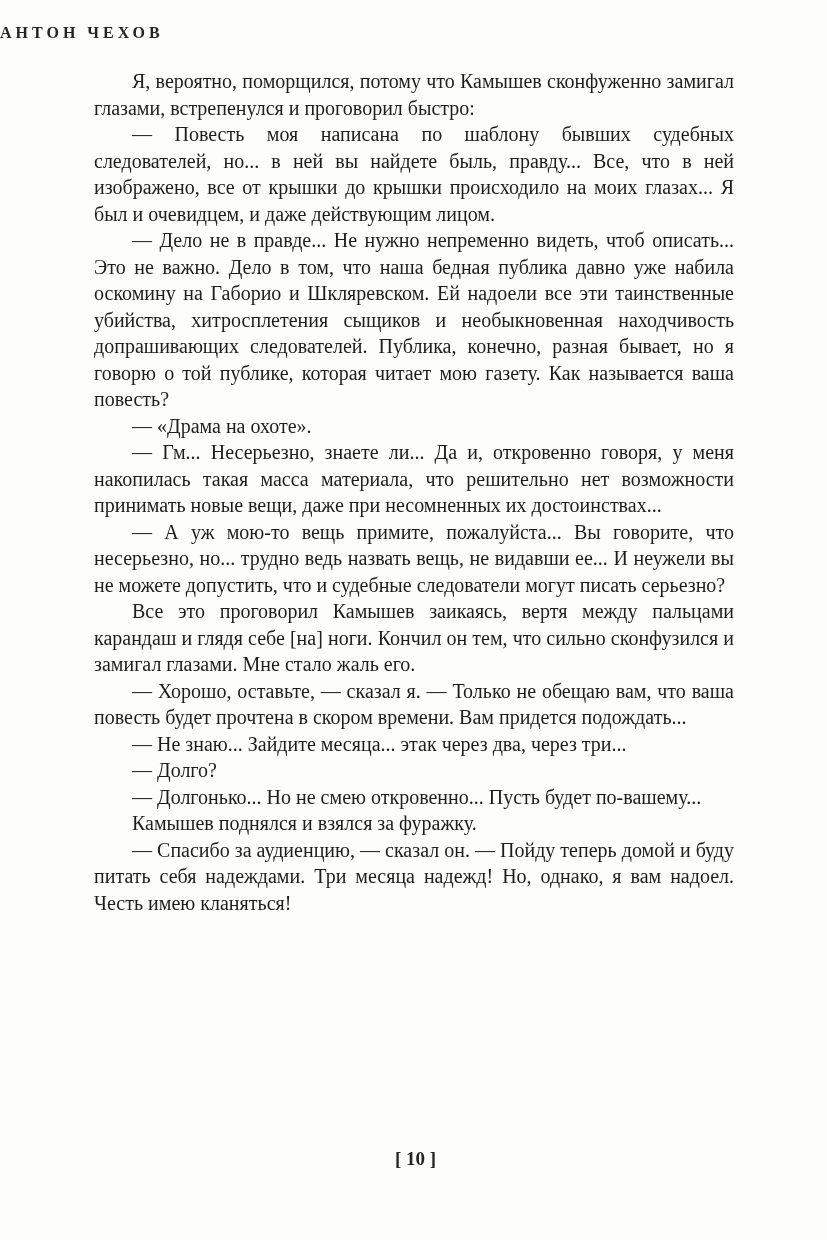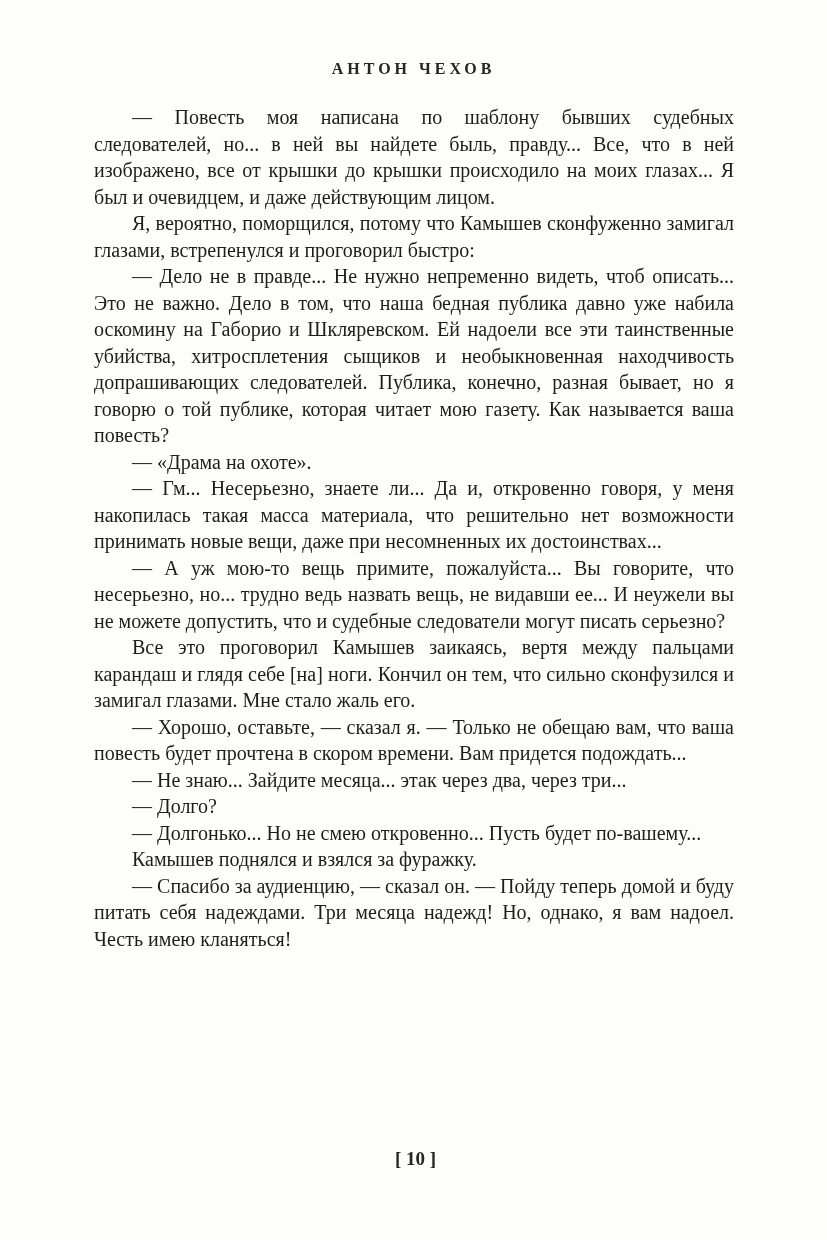--- a/index.html
+++ b/index.html
@@ -15,22 +15,22 @@
     .page {
       position: relative;
       width: 827px;
       height: 1240px;
       background: #fdfdfc;
       color: #1d1d1b;
       box-sizing: border-box;
       overflow: hidden;
     }
     .running-head {
-      padding-top: 60px;
-      text-align: center;
+      padding-top: 24px;
+      text-align: left;
       font-size: 16px;
       font-weight: 700;
       letter-spacing: 4px;
       color: #242422;
     }
     .text-block {
       margin: 26px 93px 0 94px;
       font-size: 20px;
       line-height: 26.5px;
       text-align: justify;
@@ -52,22 +52,22 @@
     }
   </style>
 </head>
 <body>
 
 <div class="page">
 
   <div class="running-head">АНТОН ЧЕХОВ</div>
 
   <div class="text-block">
+    <p>Я, вероятно, поморщился, потому что Камышев сконфуженно замигал глазами, встрепенулся и проговорил быстро:</p>
     <p>— Повесть моя написана по шаблону бывших судебных следователей, но... в ней вы найдете быль, правду... Все, что в ней изображено, все от крышки до крышки происходило на моих глазах... Я был и очевидцем, и даже действующим лицом.</p>
-    <p>Я, вероятно, поморщился, потому что Камышев сконфуженно замигал глазами, встрепенулся и проговорил быстро:</p>
     <p>— Дело не в правде... Не нужно непременно видеть, чтоб описать... Это не важно. Дело в том, что наша бедная публика давно уже набила оскомину на Габорио и Шкляревском. Ей надоели все эти таинственные убийства, хитросплетения сыщиков и необыкновенная находчивость допрашивающих следователей. Публика, конечно, разная бывает, но я говорю о той публике, которая читает мою газету. Как называется ваша повесть?</p>
     <p>— «Драма на охоте».</p>
     <p>— Гм... Несерьезно, знаете ли... Да и, откровенно говоря, у меня накопилась такая масса материала, что решительно нет возможности принимать новые вещи, даже при несомненных их достоинствах...</p>
     <p>— А уж мою-то вещь примите, пожалуйста... Вы говорите, что несерьезно, но... трудно ведь назвать вещь, не видавши ее... И неужели вы не можете допустить, что и судебные следователи могут писать серьезно?</p>
     <p>Все это проговорил Камышев заикаясь, вертя между пальцами карандаш и глядя себе [на] ноги. Кончил он тем, что сильно сконфузился и замигал глазами. Мне стало жаль его.</p>
     <p>— Хорошо, оставьте, — сказал я. — Только не обещаю вам, что ваша повесть будет прочтена в скором времени. Вам придется подождать...</p>
     <p>— Не знаю... Зайдите месяца... этак через два, через три...</p>
     <p>— Долго?</p>
     <p>— Долгонько... Но не смею откровенно... Пусть будет по-вашему...</p>
     <p>Камышев поднялся и взялся за фуражку.</p>

